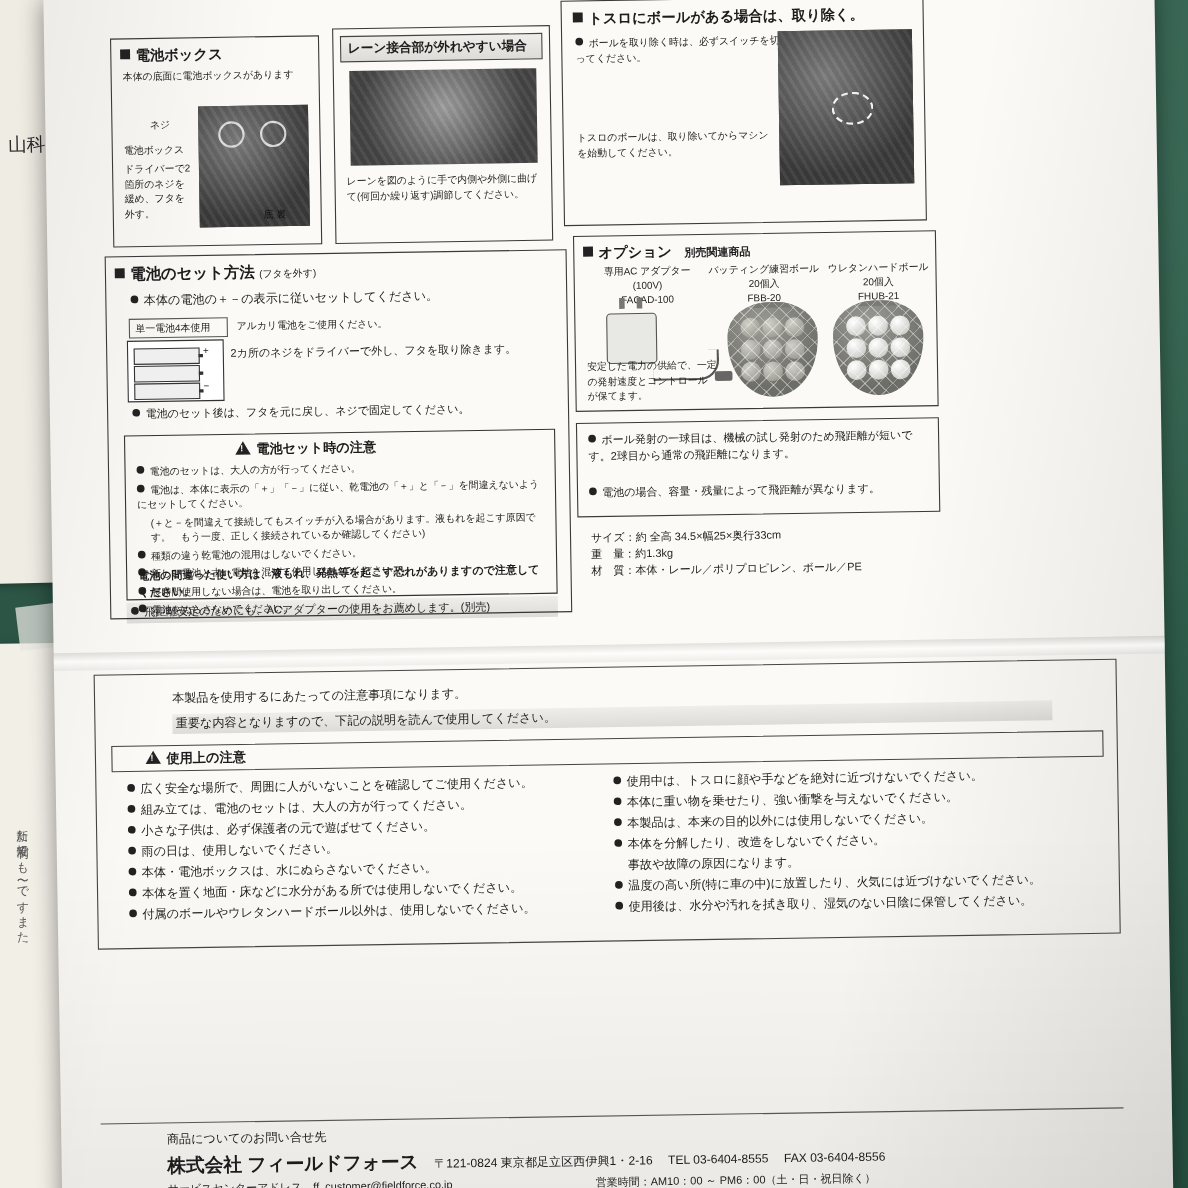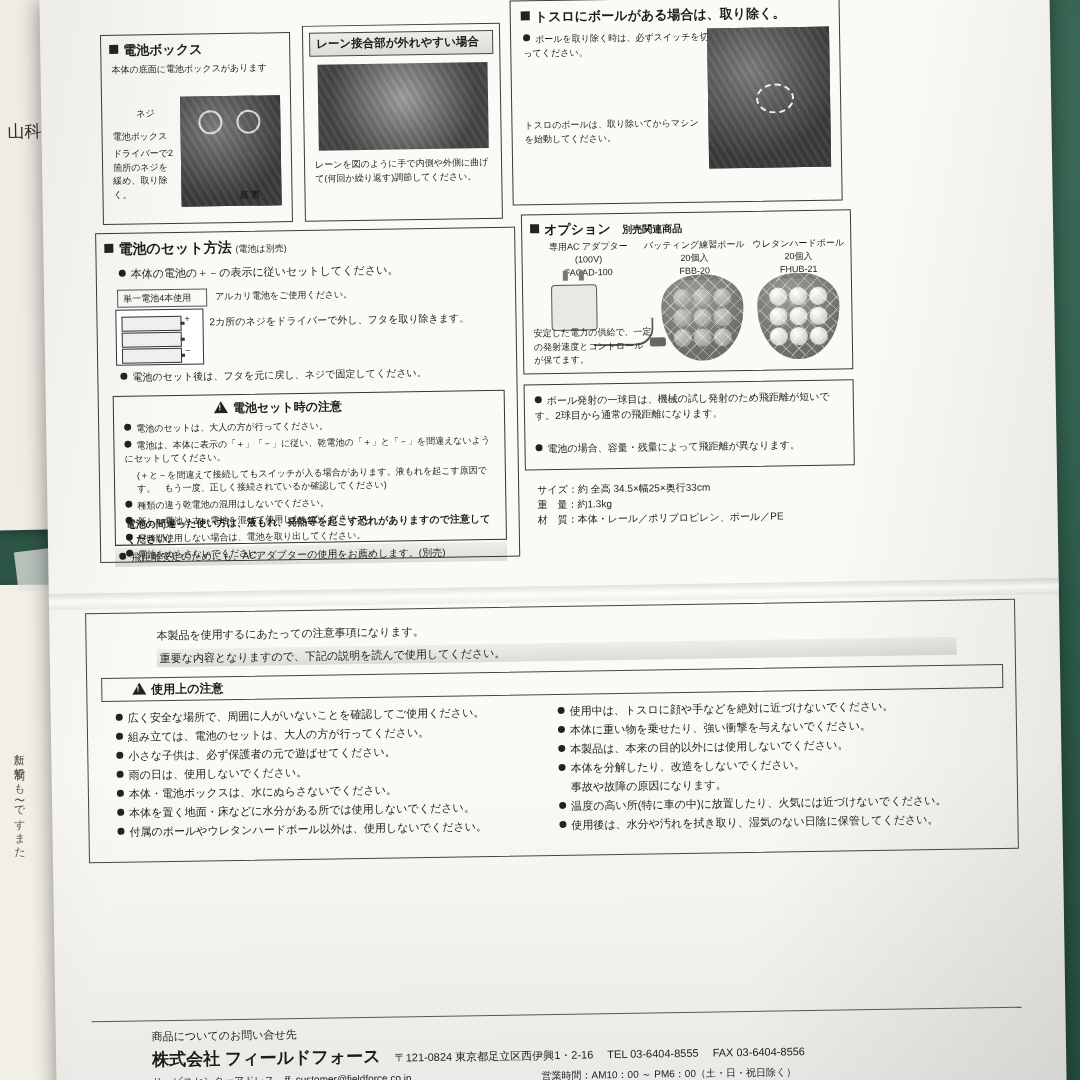--- a/index.html
+++ b/index.html
@@ -118,21 +118,21 @@
 
   <div class="content">
 
     <div class="box" style="left:60px;top:42px;width:190px;height:190px;">
       <div class="hdr" style="position:absolute;left:8px;top:6px;">
         <span class="sq"></span><span>電池ボックス</span>
       </div>
       <div class="t9" style="position:absolute;left:10px;top:28px;width:170px;">本体の底面に電池ボックスがあります</div>
       <div class="t9" style="position:absolute;left:34px;top:72px;">ネジ</div>
       <div class="t9" style="position:absolute;left:10px;top:95px;width:62px;">電池ボックス</div>
-      <div class="t9" style="position:absolute;left:10px;top:112px;width:62px;">ドライバーで2箇所のネジを緩め、取り除く。</div>
+      <div class="t9" style="position:absolute;left:10px;top:112px;width:62px;">ドライバーで2箇所のネジを緩め、フタを外す。</div>
       <div class="photo" style="position:absolute;left:78px;top:62px;width:100px;height:110px;">
         <div class="gear" style="left:18px;top:14px;width:20px;height:20px;"></div>
         <div class="gear" style="left:56px;top:14px;width:20px;height:20px;"></div>
         <div class="photo-lbl" style="left:58px;bottom:4px;color:#111;">底 裏</div>
       </div>
     </div>
 
     <div class="box" style="left:262px;top:36px;width:198px;height:196px;">
       <div class="hl" style="position:absolute;left:6px;top:6px;right:6px;height:22px;border:1px solid #444;">
         <div class="hdr" style="position:absolute;left:6px;top:3px;font-size:11.5px;">レーン接合部が外れやすい場合</div>
@@ -150,21 +150,21 @@
       </div>
       <div class="photo" style="position:absolute;left:196px;top:30px;width:122px;height:140px;">
         <div class="dashcircle" style="left:48px;top:56px;width:34px;height:26px;"></div>
       </div>
       <div class="t9" style="position:absolute;left:12px;top:118px;width:180px;">トスロのボールは、取り除いてからマシンを始動してください。</div>
     </div>
 
     <div class="box" style="left:52px;top:240px;width:420px;height:330px;">
       <div class="hdr" style="position:absolute;left:8px;top:7px;font-size:14px;">
         <span class="sq"></span><span>電池のセット方法</span>
-        <span class="t9" style="font-weight:normal;">(電池は別売)</span>
+        <span class="t9" style="font-weight:normal;">(フタを外す)</span>
       </div>
       <div class="t11" style="position:absolute;left:22px;top:32px;width:380px;">
         <span class="bul"></span><span>本体の電池の＋－の表示に従いセットしてください。</span>
       </div>
       <div class="box" style="left:20px;top:56px;width:90px;height:18px;border:1px solid #555;">
         <div class="t9" style="position:absolute;left:5px;top:2px;">単一電池4本使用</div>
       </div>
       <div class="t9" style="position:absolute;left:118px;top:58px;">アルカリ電池をご使用ください。</div>
 
       <div class="t10" style="position:absolute;left:112px;top:82px;width:290px;">2カ所のネジをドライバーで外し、フタを取り除きます。</div>

